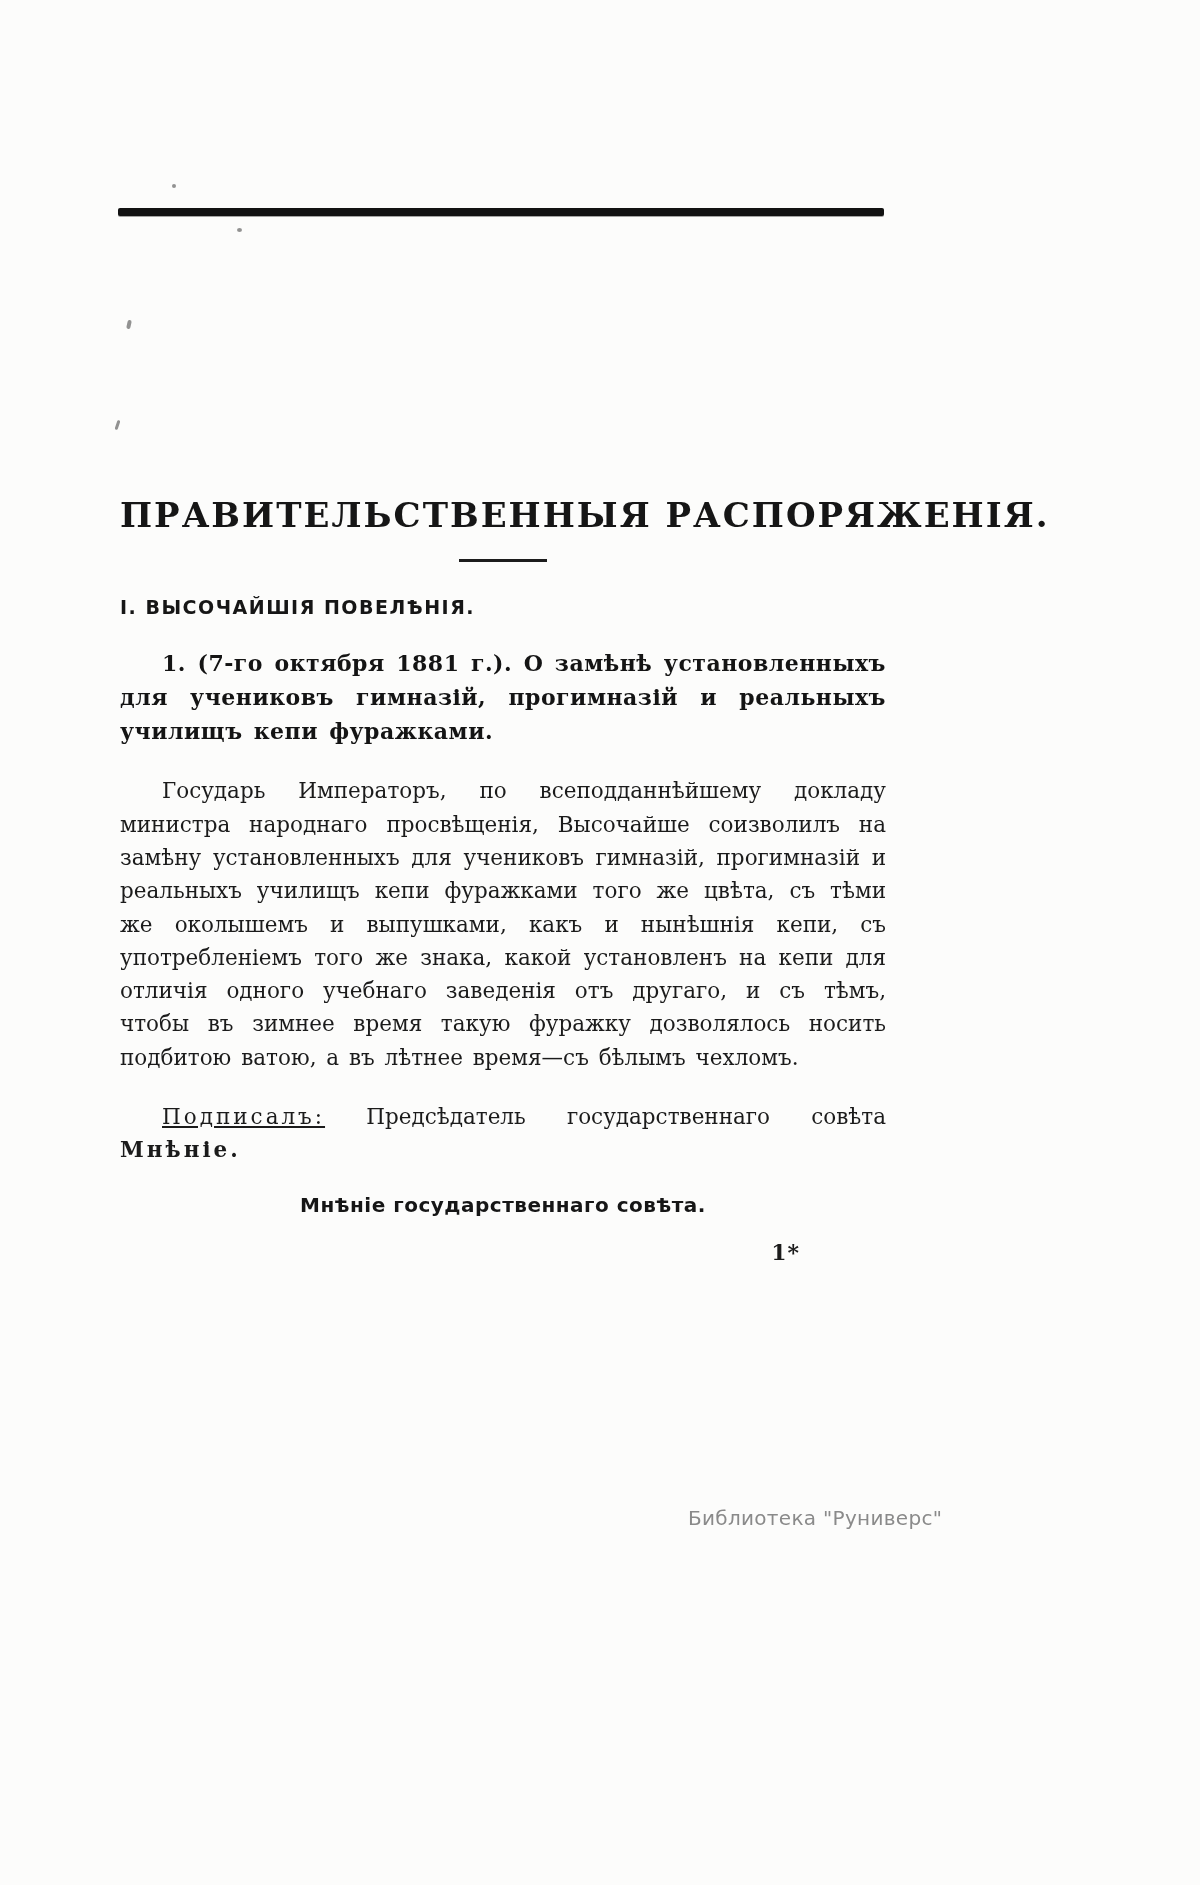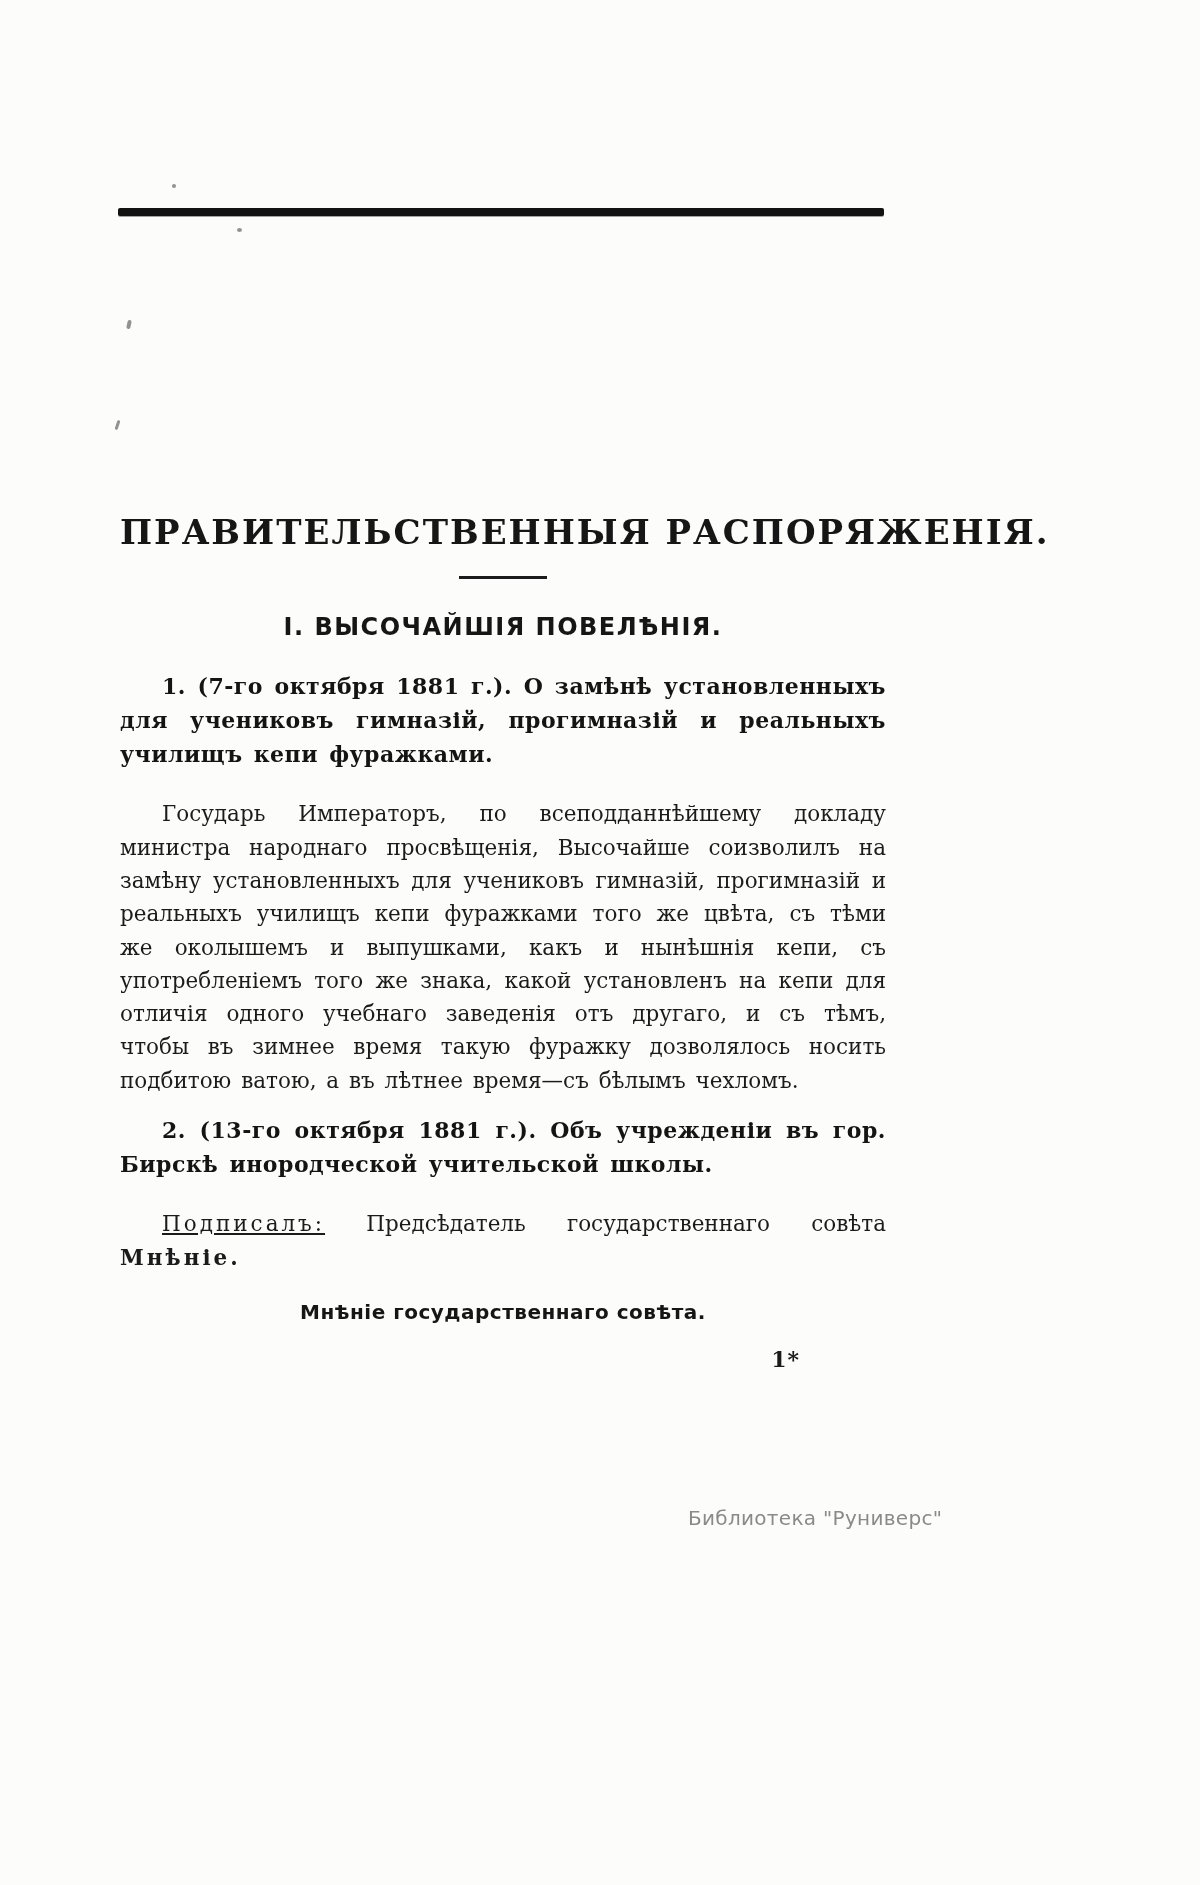--- a/index.html
+++ b/index.html
@@ -34,44 +34,44 @@
     opacity: .55;
   }
   .speck-a { left: 127px; top: 320px; width: 4px; height: 9px; transform: rotate(12deg); border-radius: 2px; }
   .speck-b { left: 116px; top: 420px; width: 3px; height: 10px; transform: rotate(18deg); border-radius: 2px; }
   .speck-c { left: 172px; top: 184px; width: 4px; height: 4px; }
   .speck-d { left: 237px; top: 228px; width: 5px; height: 4px; }
 
   .content {
     position: absolute;
     left: 120px;
-    top: 512px;
+    top: 495px;
     width: 766px;
   }
   .doc-title {
     margin: 0 0 24px 0;
     font-size: 34px;
     font-weight: bold;
     text-align: center;
     letter-spacing: 2px;
     white-space: nowrap;
     color: #161616;
   }
   .title-divider {
     width: 88px;
     height: 3px;
     background: #1c1c1c;
     margin: 0 auto 34px auto;
   }
   .section-heading {
     margin: 0 0 28px 0;
     font-family: "DejaVu Sans", sans-serif;
-    font-size: 24px;
+    font-size: 19px;
     font-weight: bold;
-    text-align: center;
+    text-align: left;
     letter-spacing: 1.5px;
     color: #161616;
   }
   p {
     margin: 0;
     font-size: 21.5px;
     line-height: 1.55;
     text-align: justify;
     text-indent: 42px;
     word-spacing: 3px;
@@ -135,21 +135,20 @@
     <h1 class="doc-title">ПРАВИТЕЛЬСТВЕННЫЯ РАСПОРЯЖЕНІЯ.</h1>
 
     <div class="title-divider"></div>
 
     <h2 class="section-heading">І. ВЫСОЧАЙШІЯ ПОВЕЛѢНІЯ.</h2>
 
     <p class="item-heading">1. (7-го октября 1881 г.). О замѣнѣ установленныхъ для учениковъ гимназій, прогимназій и реальныхъ училищъ кепи фуражками.</p>
 
     <p class="body-par">Государь Императоръ, по всеподданнѣйшему докладу министра народнаго просвѣщенія, Высочайше соизволилъ на замѣну установленныхъ для учениковъ гимназій, прогимназій и реальныхъ училищъ кепи фуражками того же цвѣта, съ тѣми же околышемъ и выпушками, какъ и нынѣшнія кепи, съ употребленіемъ того же знака, какой установленъ на кепи для отличія одного учебнаго заведенія отъ другаго, и съ тѣмъ, чтобы въ зимнее время такую фуражку дозволялось носить подбитою ватою, а въ лѣтнее время—съ бѣлымъ чехломъ.</p>
 
-    <p class="item-heading">2. (13-го октября 1881 г.). Объ учрежденіи въ гор. Бирскѣ инородческой учительской школы.</p>
 
 
     <p class="body-par signature-line"><span class="sig-label">Подписалъ:</span><span> Предсѣдатель государственнаго совѣта </span><span class="sig-name">Мнѣніе.</span></p>
 
     <h3 class="sub-heading">Мнѣніе государственнаго совѣта.</h3>
 
 
     <div class="page-mark">1*</div>
 
   </div>

